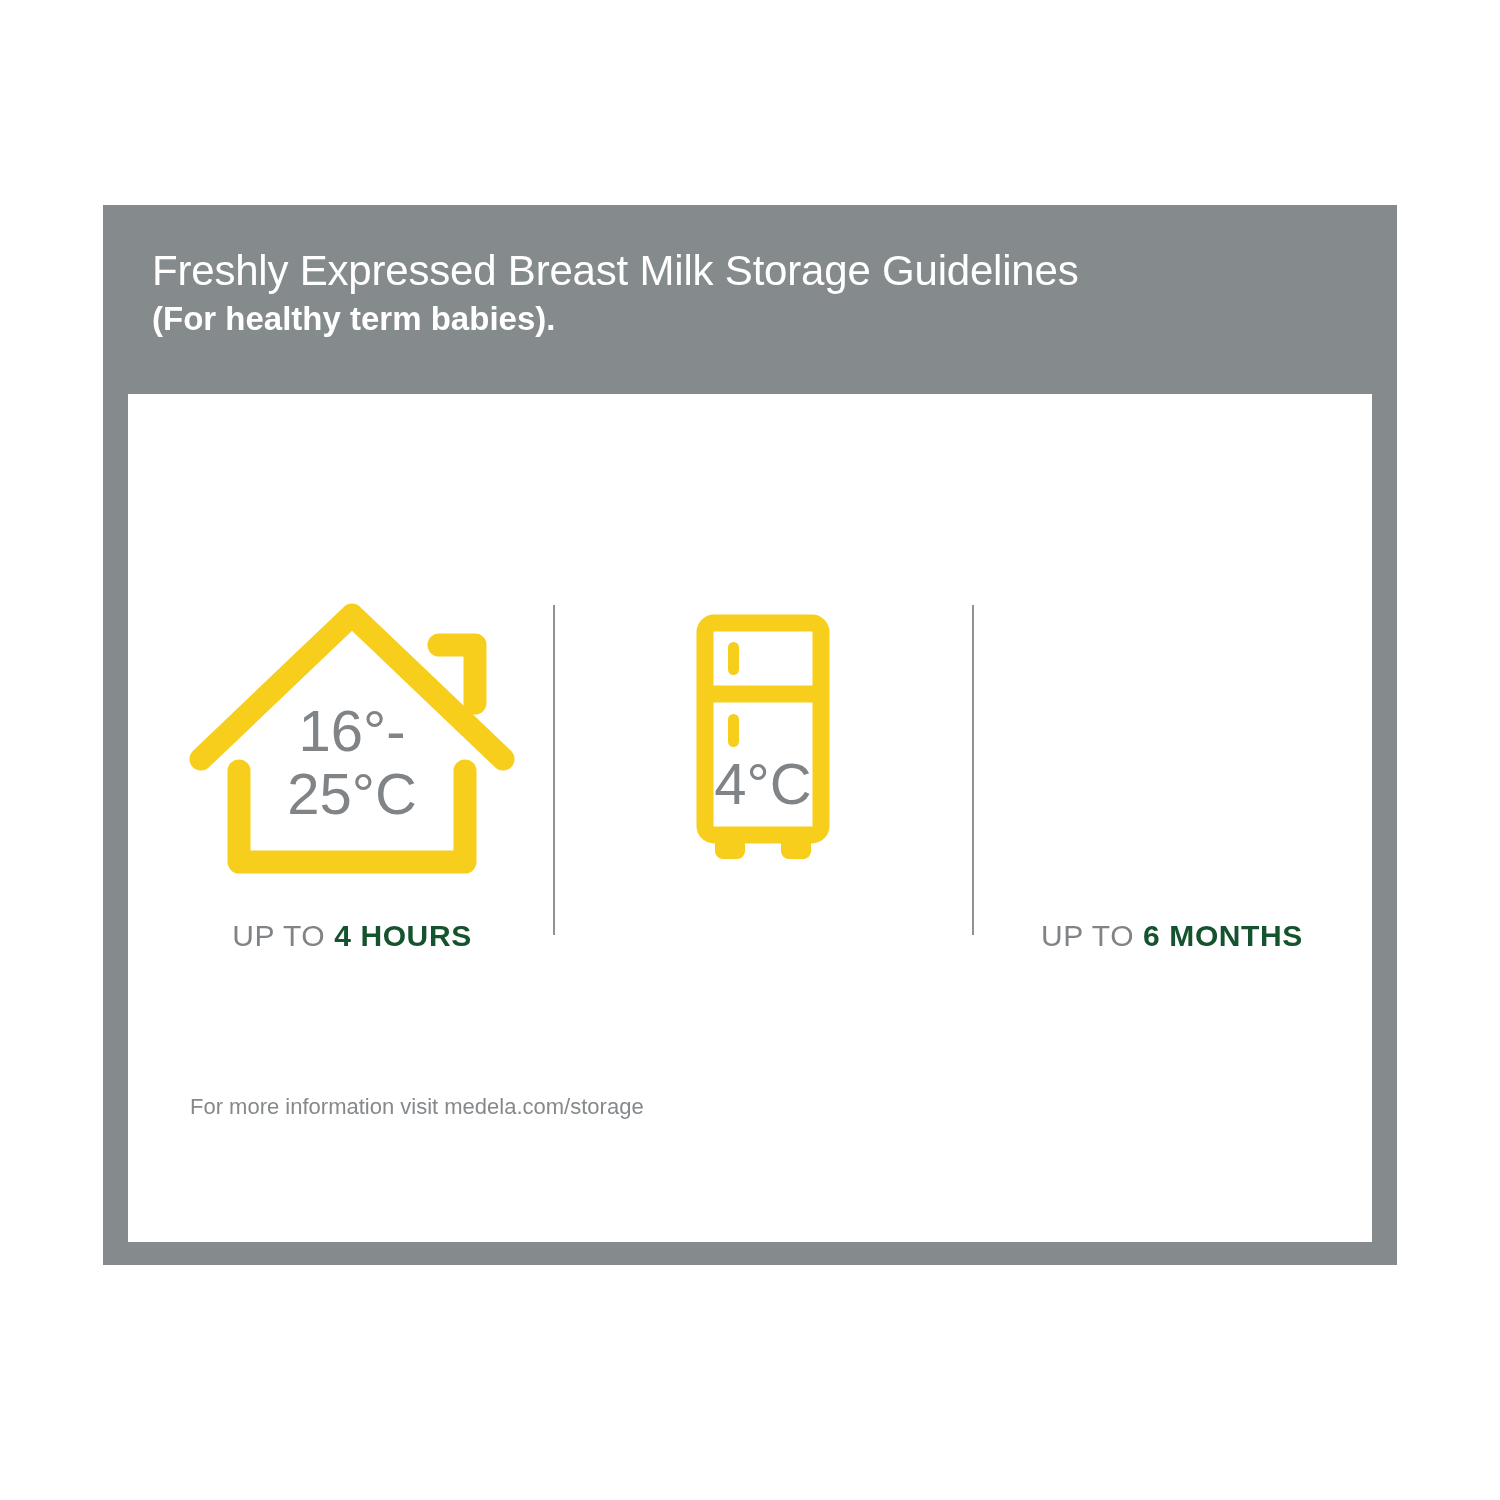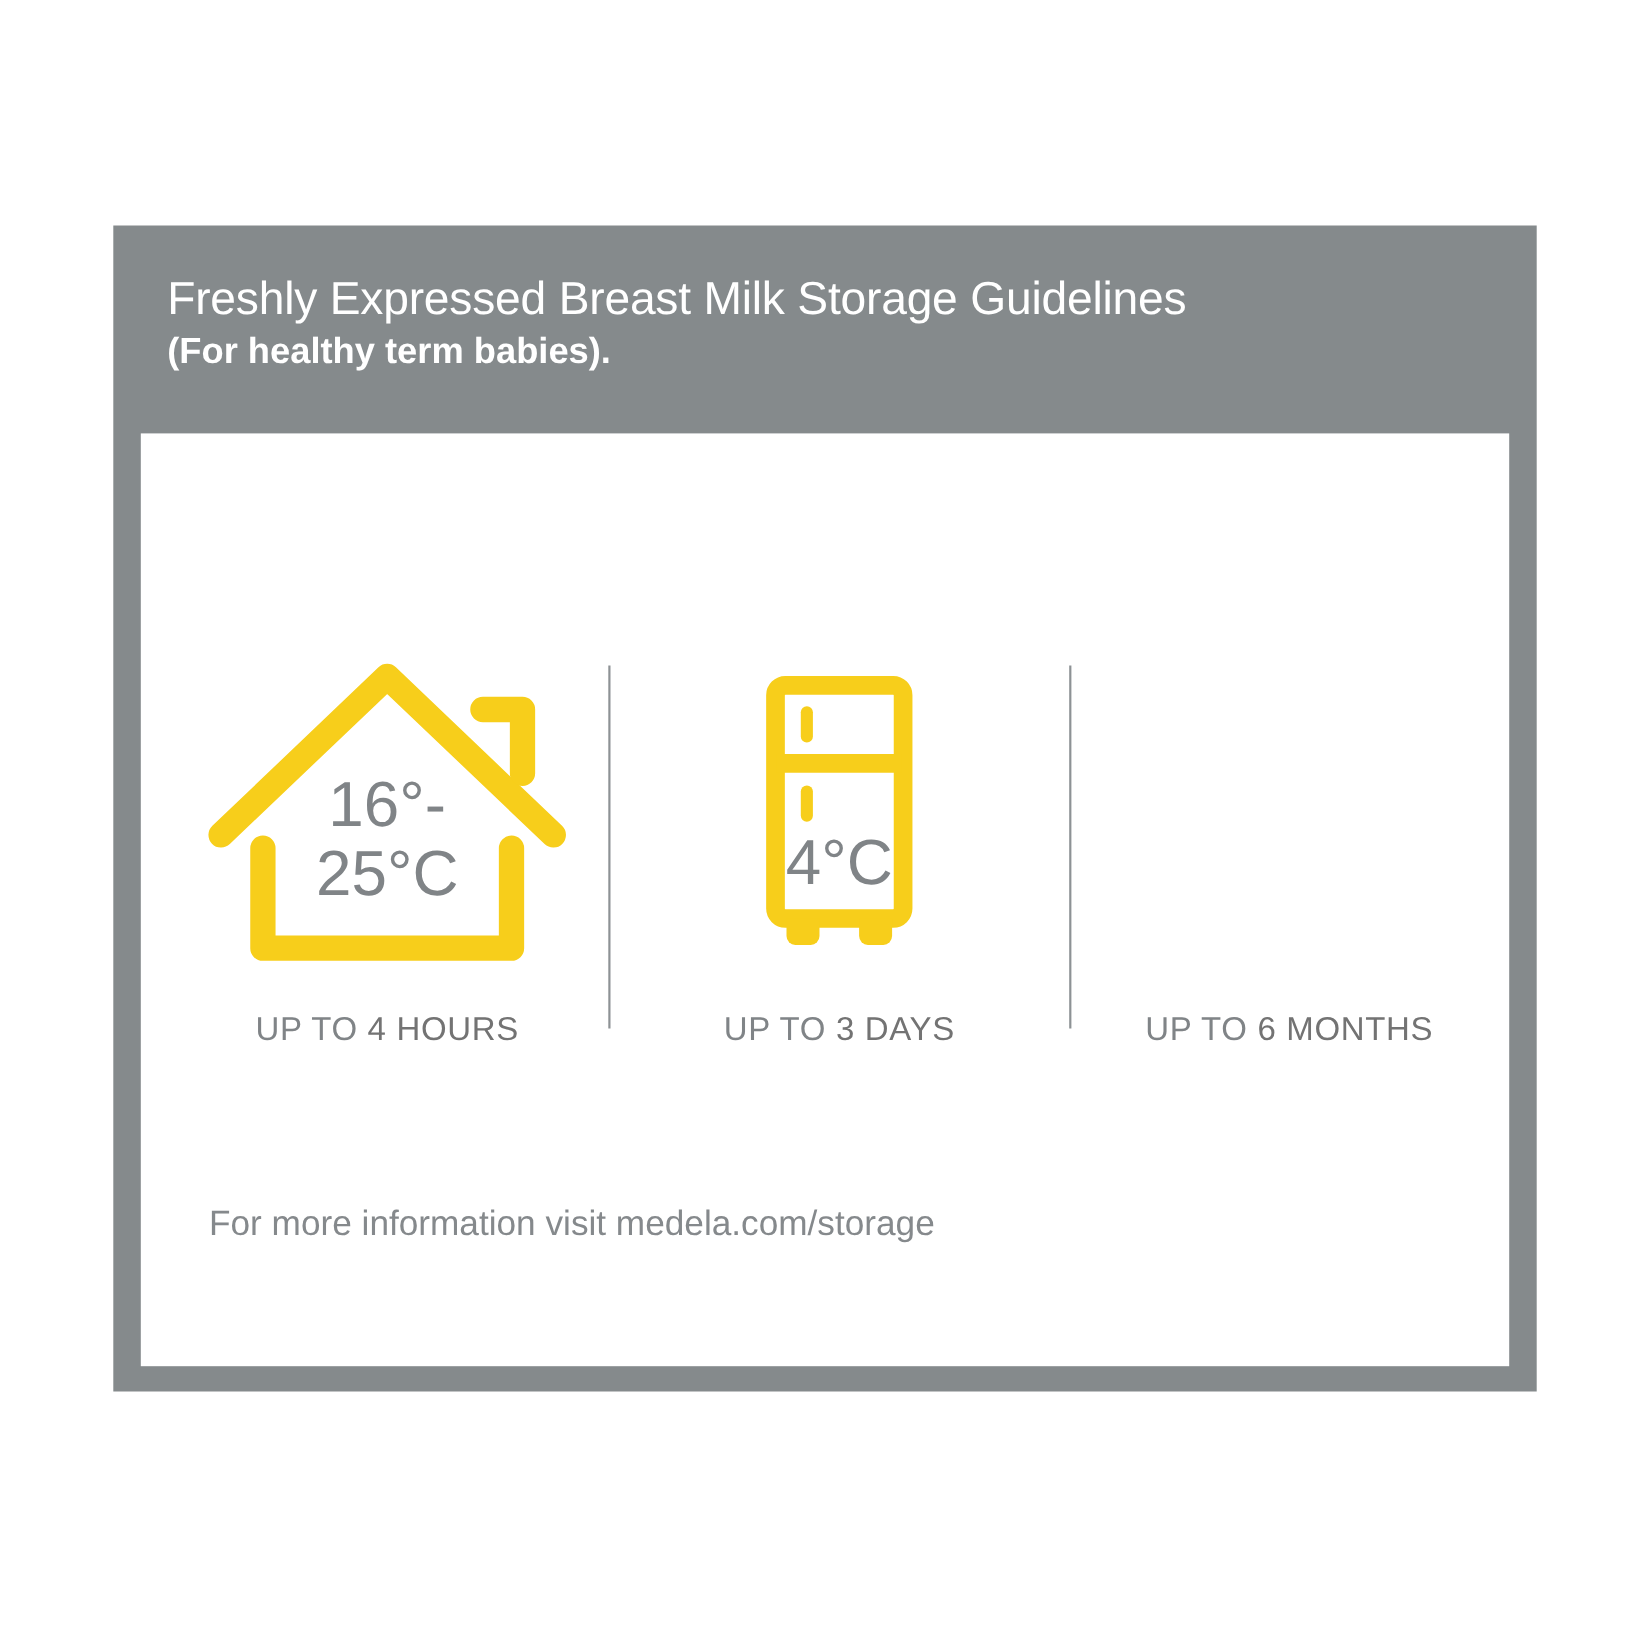--- a/index.html
+++ b/index.html
@@ -102,30 +102,30 @@
     left: 0;
     top: 510px;
     width: 100%;
     text-align: center;
     font-size: 30px;
     color: #808487;
     letter-spacing: 0.6px;
     white-space: nowrap;
   }
   .caption b {
-    font-weight: normal;
-    color: #737373;
+    font-weight: bold;
+    color: #14532d;
   }
 
   
   .footer {
     position: absolute;
     left: 62px;
     top: 700px;
-    font-size: 32px;
+    font-size: 22px;
     color: #85898c;
     white-space: nowrap;
   }
 
   
   .temp-text {
     font-family: "Liberation Sans", sans-serif;
     font-size: 58px;
     fill: #808487;
   }
@@ -178,23 +178,20 @@
             </g>
 
             <rect x="55" y="43" width="11" height="33" rx="5.5" fill="#f7ce1b"></rect>
             <rect x="55" y="115" width="11" height="33" rx="5.5" fill="#f7ce1b"></rect>
 
             <path d="M42 236 h30 v16 a8 8 0 0 1 -8 8 h-14 a8 8 0 0 1 -8 -8 z" fill="#f7ce1b"></path>
             <path d="M108 236 h30 v16 a8 8 0 0 1 -8 8 h-14 a8 8 0 0 1 -8 -8 z" fill="#f7ce1b"></path>
             <text class="temp-text" x="90" y="205" text-anchor="middle">4°C</text>
           </svg>
         </div>
-        <div class="caption">
-          <span>UP TO </span><b>3 DAYS</b>
-        </div>
       </div>
 
       <div class="col col-freeze">
         <div class="caption">
           <span>UP TO </span><b>6 MONTHS</b>
         </div>
       </div>
 
     </div>
 

